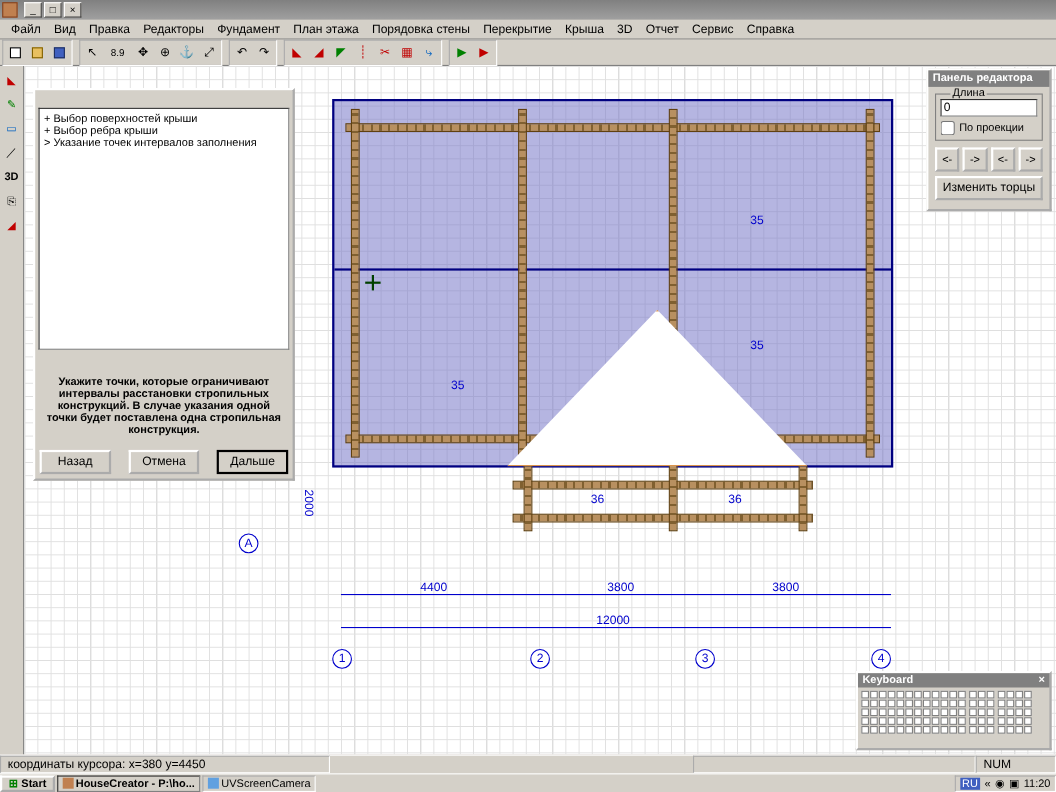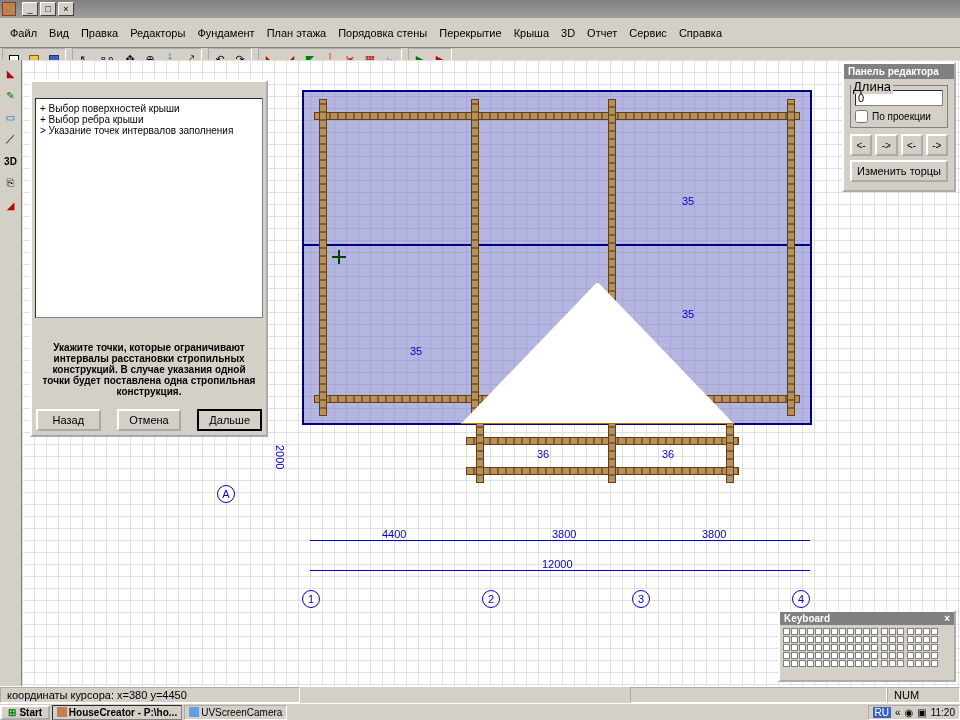--- a/index.html
+++ b/index.html
@@ -3,21 +3,21 @@
 <meta charset="utf-8">
 <style>
 * { box-sizing: border-box; margin: 0; padding: 0; font-family: Tahoma, sans-serif; }
 body { width: 960px; height: 720px; background: #d4d0c8; overflow: hidden; font-size: 11px; }
 
 .titlebar { height: 18px; background: linear-gradient(#808080,#a0a0a0); color: #fff; display: flex; align-items: center; padding: 0 2px; }
 .titlebar .icon { width: 14px; height: 14px; background: #c08050; margin-right: 4px; border: 1px solid #804020; }
 .titlebar .title { flex: 1; font-size: 11px; font-weight: bold; }
 .titlebar .winbtn { width: 16px; height: 14px; background: #d4d0c8; border: 1px solid #fff; border-right-color:#404040; border-bottom-color:#404040; margin-left: 2px; font-size: 9px; text-align: center; line-height: 12px; color:#000; cursor:pointer; }
 
-.menubar { height: 30px; background: #d4d0c8; display: flex; align-items: center; padding-left: 4px; font-size: 11px; border-bottom: 1px solid #808080; }
+.menubar { height: 18px; background: #d4d0c8; display: flex; align-items: center; padding-left: 4px; font-size: 11px; border-bottom: 1px solid #808080; }
 .menubar span { padding: 0 6px; cursor: pointer; }
 
 .toolbar { height: 24px; background: #d4d0c8; display: flex; align-items: center; padding: 0 2px; border-bottom: 1px solid #808080; }
 .toolbar .grp { display: flex; border: 1px inset #fff; padding: 1px; margin-right: 6px; }
 .tbtn { width: 20px; height: 20px; border: 1px solid transparent; display:flex; align-items:center; justify-content:center; font-size:11px; cursor:pointer; }
 
 .workspace { position: absolute; top: 60px; left: 0; right: 0; bottom: 34px; }
 .lefttool { position:absolute; left:0; top:0; bottom:0; width:22px; background:#d4d0c8; border-right:1px solid #808080; display:flex; flex-direction:column; align-items:center; padding-top:4px; gap:4px; }
 .ltbtn { width:18px; height:18px; font-size:10px; cursor:pointer; display:flex; align-items:center; justify-content:center; }
 
@@ -51,21 +51,21 @@
 .taskpanel { position:absolute; left:8px; top:20px; width:238px; background:#d4d0c8; border:2px outset #fff; font-size:11px; }
 .taskhdr { background:#fff; border:1px inset #808080; margin:3px; padding:2px 4px; text-align:center; }
 .tasklist { background:#fff; border:1px inset #808080; margin:16px 3px; padding:4px; font-size:10px; height:220px; }
 .taskhint { padding:8px; text-align:center; font-size:10px;font-weight:bold; }
 .taskbtns { display:flex; gap:16px; padding:4px; }
 .btn { flex:1; height:22px; border:2px outset #fff; background:#d4d0c8; font-size:11px; cursor:pointer; }
 
 .editpanel { position:absolute; right:4px; top:2px; width:114px; background:#d4d0c8; border:2px outset #fff; font-size:11px; }
 .editpanel .phdr { background:#808080; color:#fff; font-weight:bold; padding:2px 4px; font-size:10px; }
 .editpanel .grp2 { border:1px solid #808080; margin:6px; padding:4px; position:relative; }
-.editpanel .grplbl { position:absolute; top:-7px; left:0; background:#d4d0c8; padding:0 2px; font-size:13px; }
+.editpanel .grplbl { position:absolute; top:-7px; left:13px; background:#d4d0c8; padding:0 2px; font-size:10px; }
 .editpanel input[type=text]{ width:100%; border:1px inset #808080; padding:1px 2px; font-size:11px; }
 .editpanel .chk { font-size:10px; margin-top:4px; display:flex; align-items:center; gap:4px;}
 .arrowbtns{display:flex; gap:3px; margin:4px 6px;}
 .arrowbtns .btn{flex:1; font-size:10px; padding:0;}
 .endbtn{margin:4px 6px 8px;border-radius:10px;}
 
 .keybd { position:absolute; right:4px; bottom:4px; width:178px; height:72px; background:#d4d0c8; border:2px outset #fff; }
 .keybd .khdr { background:#808080; color:#fff; font-size:10px; font-weight:bold; padding:1px 4px; display:flex; justify-content:space-between;}
 .keybd .keys { padding:3px; display:flex; gap:3px;}
 .kblock{display:grid; grid-template-columns:repeat(12,7px); grid-auto-rows:7px; gap:1px;}

